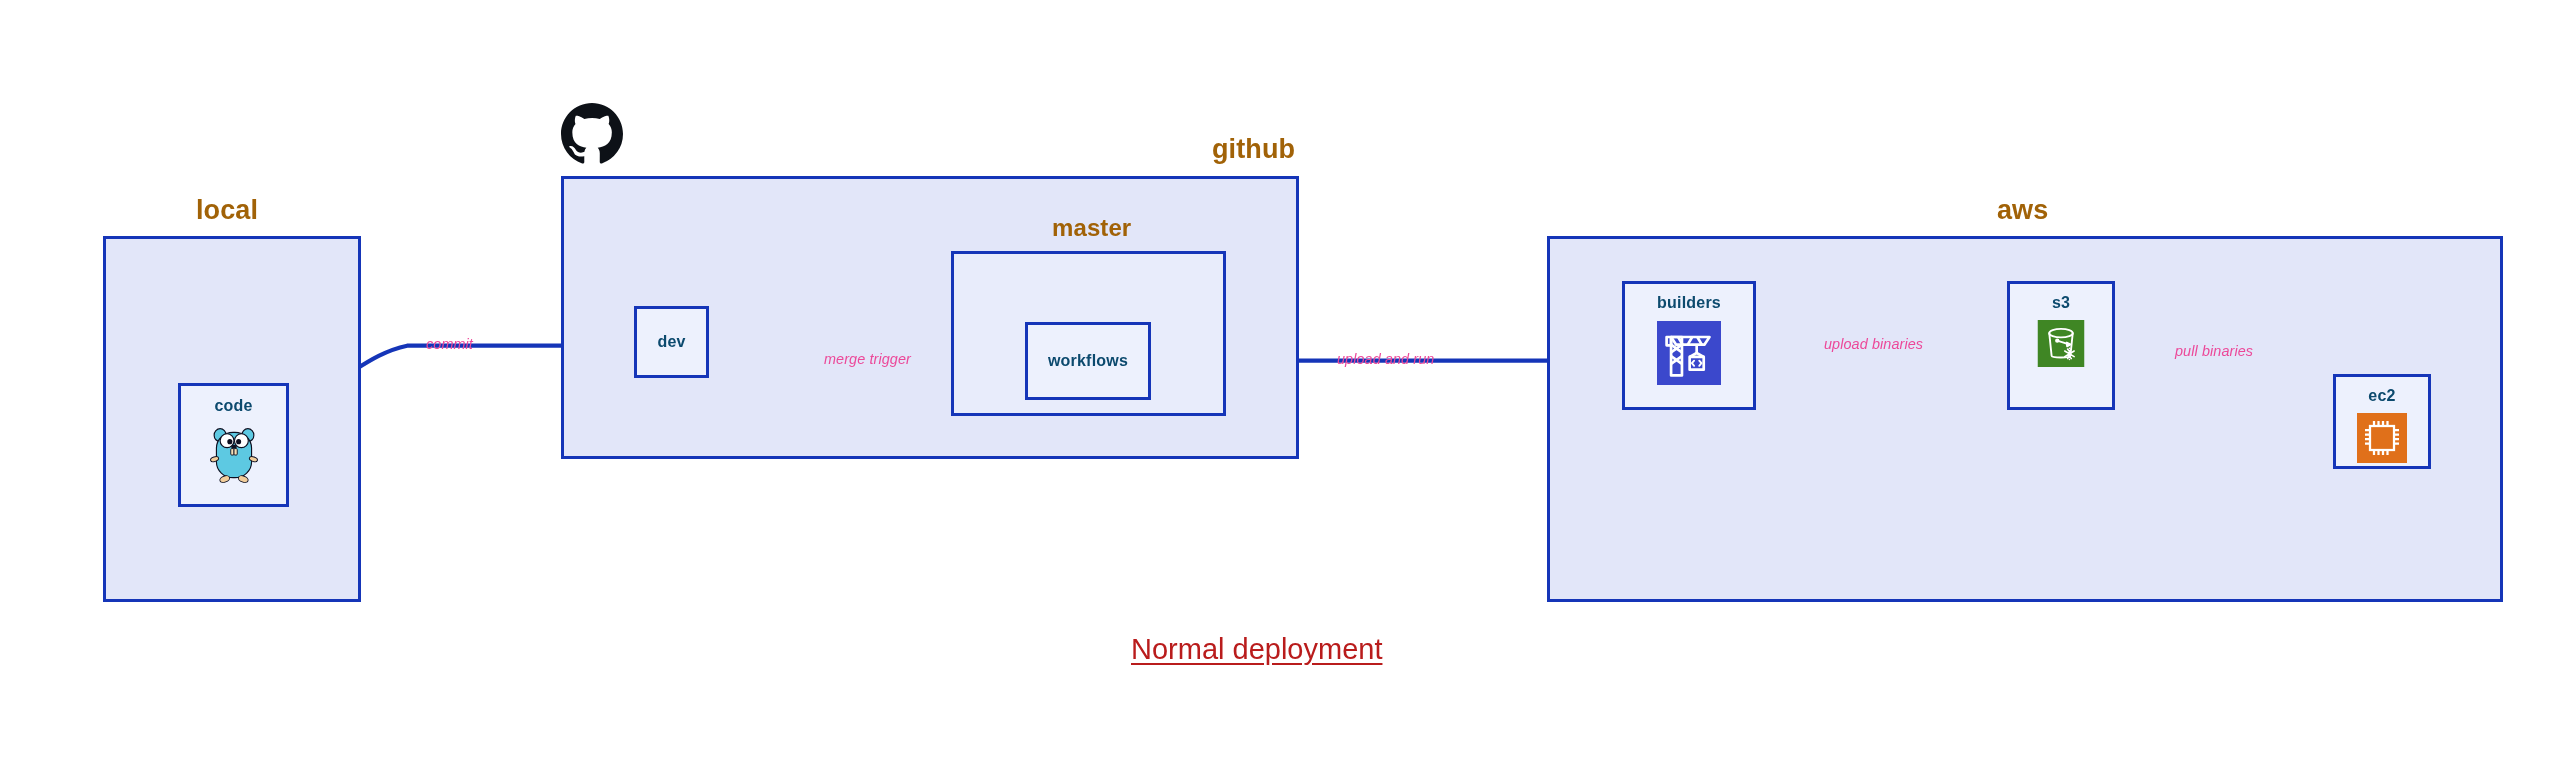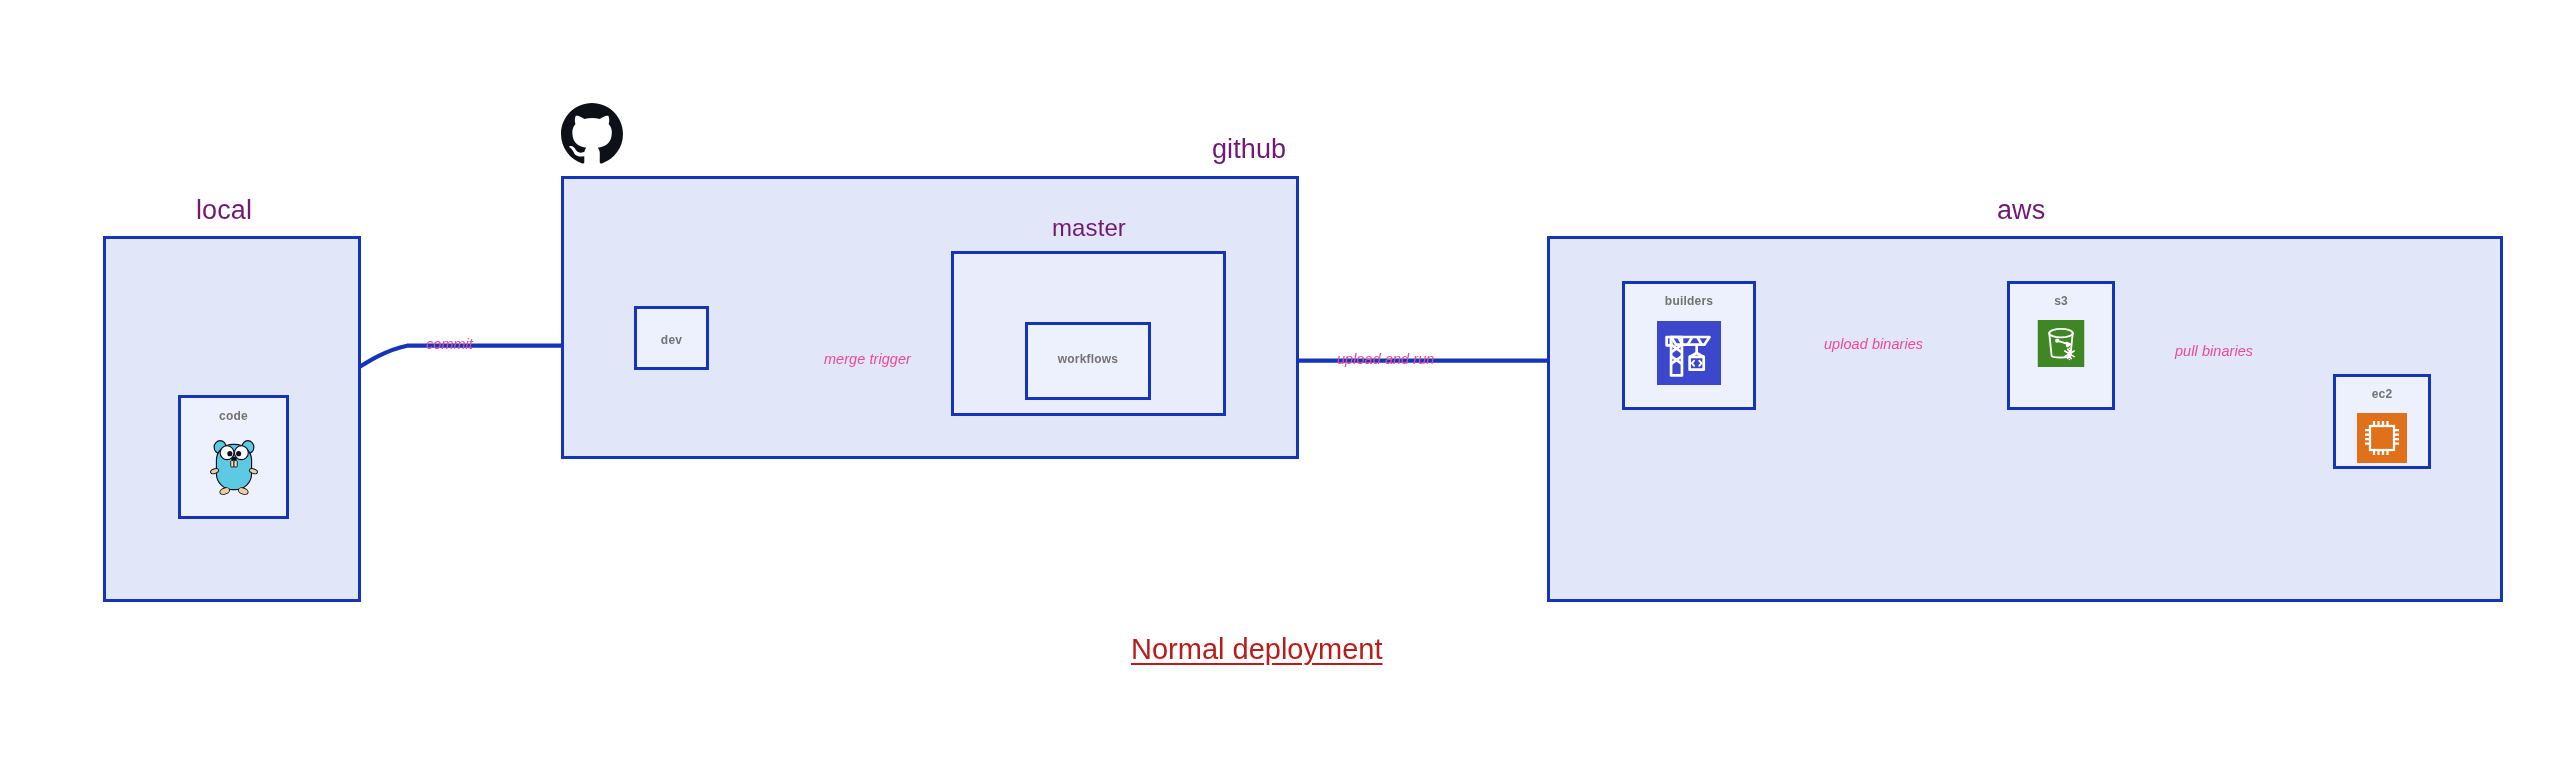--- a/index.html
+++ b/index.html
@@ -18,23 +18,23 @@
 
   
   .group-box {
     position: absolute;
     background: #e2e6f9;
     border: 3.6px solid #1535b8;
     box-sizing: border-box;
   }
   .group-label {
     position: absolute;
-    color: #701a75;
+    color: #a16207;
     font-size: 27px;
-    font-weight: 400;
+    font-weight: 700;
     white-space: nowrap;
     letter-spacing: 0.1px;
   }
 
   
   .subgroup-box {
     position: absolute;
     background: #e8ecfb;
     border: 3.6px solid #1535b8;
     box-sizing: border-box;
@@ -45,22 +45,22 @@
     position: absolute;
     background: #edf1fd;
     border: 3.6px solid #1535b8;
     box-sizing: border-box;
   }
   .node-label {
     position: absolute;
     left: 0;
     right: 0;
     text-align: center;
-    color: #737373;
-    font-size: 12px;
+    color: #0c4a6e;
+    font-size: 16px;
     font-weight: 700;
     white-space: nowrap;
     letter-spacing: 0.2px;
   }
   .node-icon {
     position: absolute;
     left: 50%;
     transform: translateX(-50%);
   }
 
@@ -126,21 +126,21 @@
 
   <div id="octocat" style="left:561px; top:103px; width:62px; height:62px;">
     <svg viewBox="0 0 16 16" width="62" height="62" xmlns="http://www.w3.org/2000/svg">
       <path fill="#0d1117" d="M8 0C3.58 0 0 3.58 0 8c0 3.54 2.29 6.53 5.47 7.59.4.07.55-.17.55-.38 0-.19-.01-.82-.01-1.49-2.01.37-2.53-.49-2.69-.94-.09-.23-.48-.94-.82-1.13-.28-.15-.68-.52-.01-.53.63-.01 1.08.58 1.23.82.72 1.21 1.87.87 2.33.66.07-.52.28-.87.51-1.07-1.78-.2-3.64-.89-3.64-3.95 0-.87.31-1.59.82-2.15-.08-.2-.36-1.02.08-2.12 0 0 .67-.21 2.2.82.64-.18 1.32-.27 2-.27.68 0 1.36.09 2 .27 1.53-1.04 2.2-.82 2.2-.82.44 1.1.16 1.92.08 2.12.51.56.82 1.27.82 2.15 0 3.07-1.87 3.75-3.65 3.95.29.25.54.73.54 1.48 0 1.07-.01 1.93-.01 2.2 0 .21.15.46.55.38A8.01 8.01 0 0 0 16 8c0-4.42-3.58-8-8-8Z"></path>
     </svg>
   </div>
 
   <div class="group-label" style="left:196px; top:195px;">local</div>
   <div class="group-box" style="left:103px; top:236px; width:258px; height:366px;"></div>
 
-  <div class="node-box" style="left:178px; top:395px; width:111px; height:124px;padding-left:26px;">
+  <div class="node-box" style="left:178px; top:383px; width:111px; height:124px;padding-left:26px;">
     <div class="node-label" style="top:11.3px;">code</div>
     <div class="node-icon" style="top:39px; width:57px; height:61px;">
       <svg viewBox="0 0 120 132" width="57" height="61" xmlns="http://www.w3.org/2000/svg">
 
         <ellipse cx="30" cy="22" rx="13" ry="14" fill="#5dc9e2" stroke="#0d1021" stroke-width="2.5"></ellipse>
         <ellipse cx="90" cy="22" rx="13" ry="14" fill="#5dc9e2" stroke="#0d1021" stroke-width="2.5"></ellipse>
 
         <rect x="22" y="16" width="76" height="98" rx="36" ry="34" fill="#5dc9e2" stroke="#0d1021" stroke-width="2.5"></rect>
 
         <circle cx="45" cy="34" r="15" fill="#ffffff" stroke="#0d1021" stroke-width="2.5"></circle>
@@ -158,21 +158,21 @@
 
         <ellipse cx="40" cy="117" rx="11" ry="6.5" fill="#f2cd9a" stroke="#0d1021" stroke-width="2" transform="rotate(-20 40 117)"></ellipse>
         <ellipse cx="80" cy="117" rx="11" ry="6.5" fill="#f2cd9a" stroke="#0d1021" stroke-width="2" transform="rotate(20 80 117)"></ellipse>
       </svg>
     </div>
   </div>
 
   <div class="group-label" style="left:1212px; top:134px;">github</div>
   <div class="group-box" style="left:561px; top:176px; width:738px; height:283px;"></div>
 
-  <div class="node-box" style="left:634px; top:306px; width:75px; height:64px;">
+  <div class="node-box" style="left:634px; top:306px; width:75px; height:72px;">
     <div class="node-label" style="top:24px;">dev</div>
   </div>
 
   <div class="group-label" style="left:1052px; top:214px; font-size:24px;">master</div>
   <div class="subgroup-box" style="left:951px; top:251px; width:275px; height:165px;"></div>
 
   <div class="node-box" style="left:1025px; top:322px; width:126px; height:78px;">
     <div class="node-label" style="top:27px;">workflows</div>
   </div>
 

